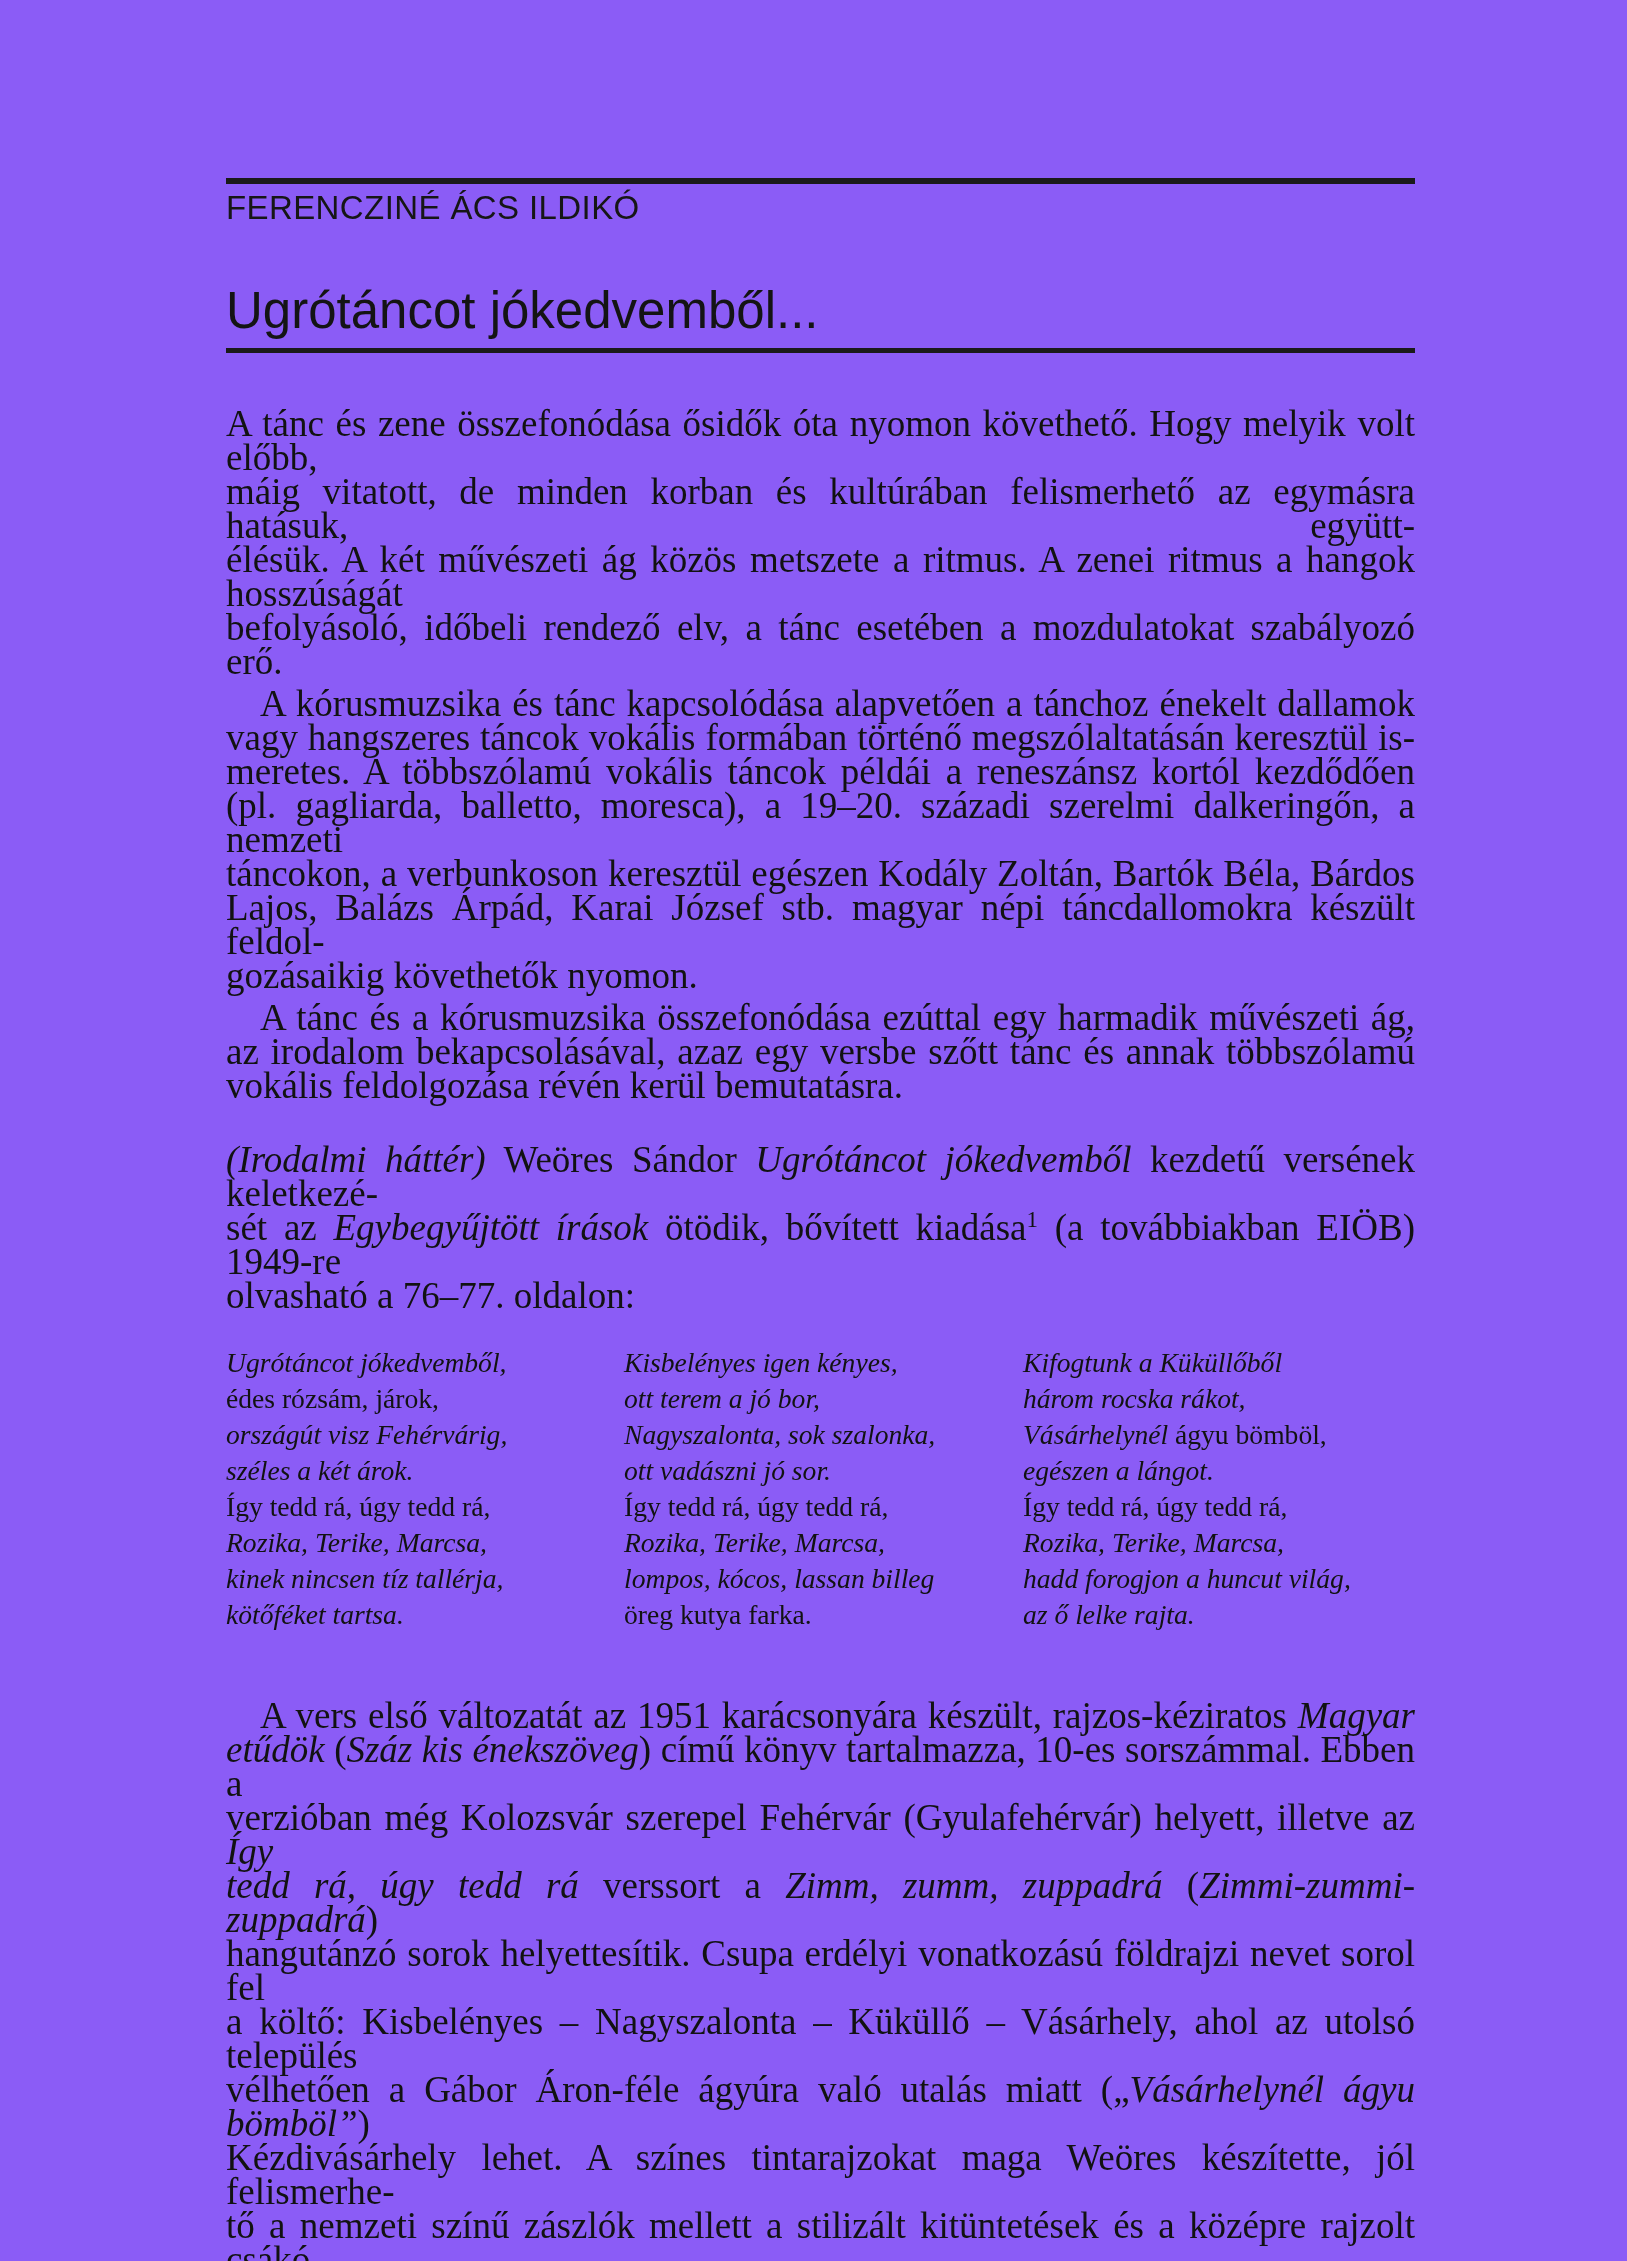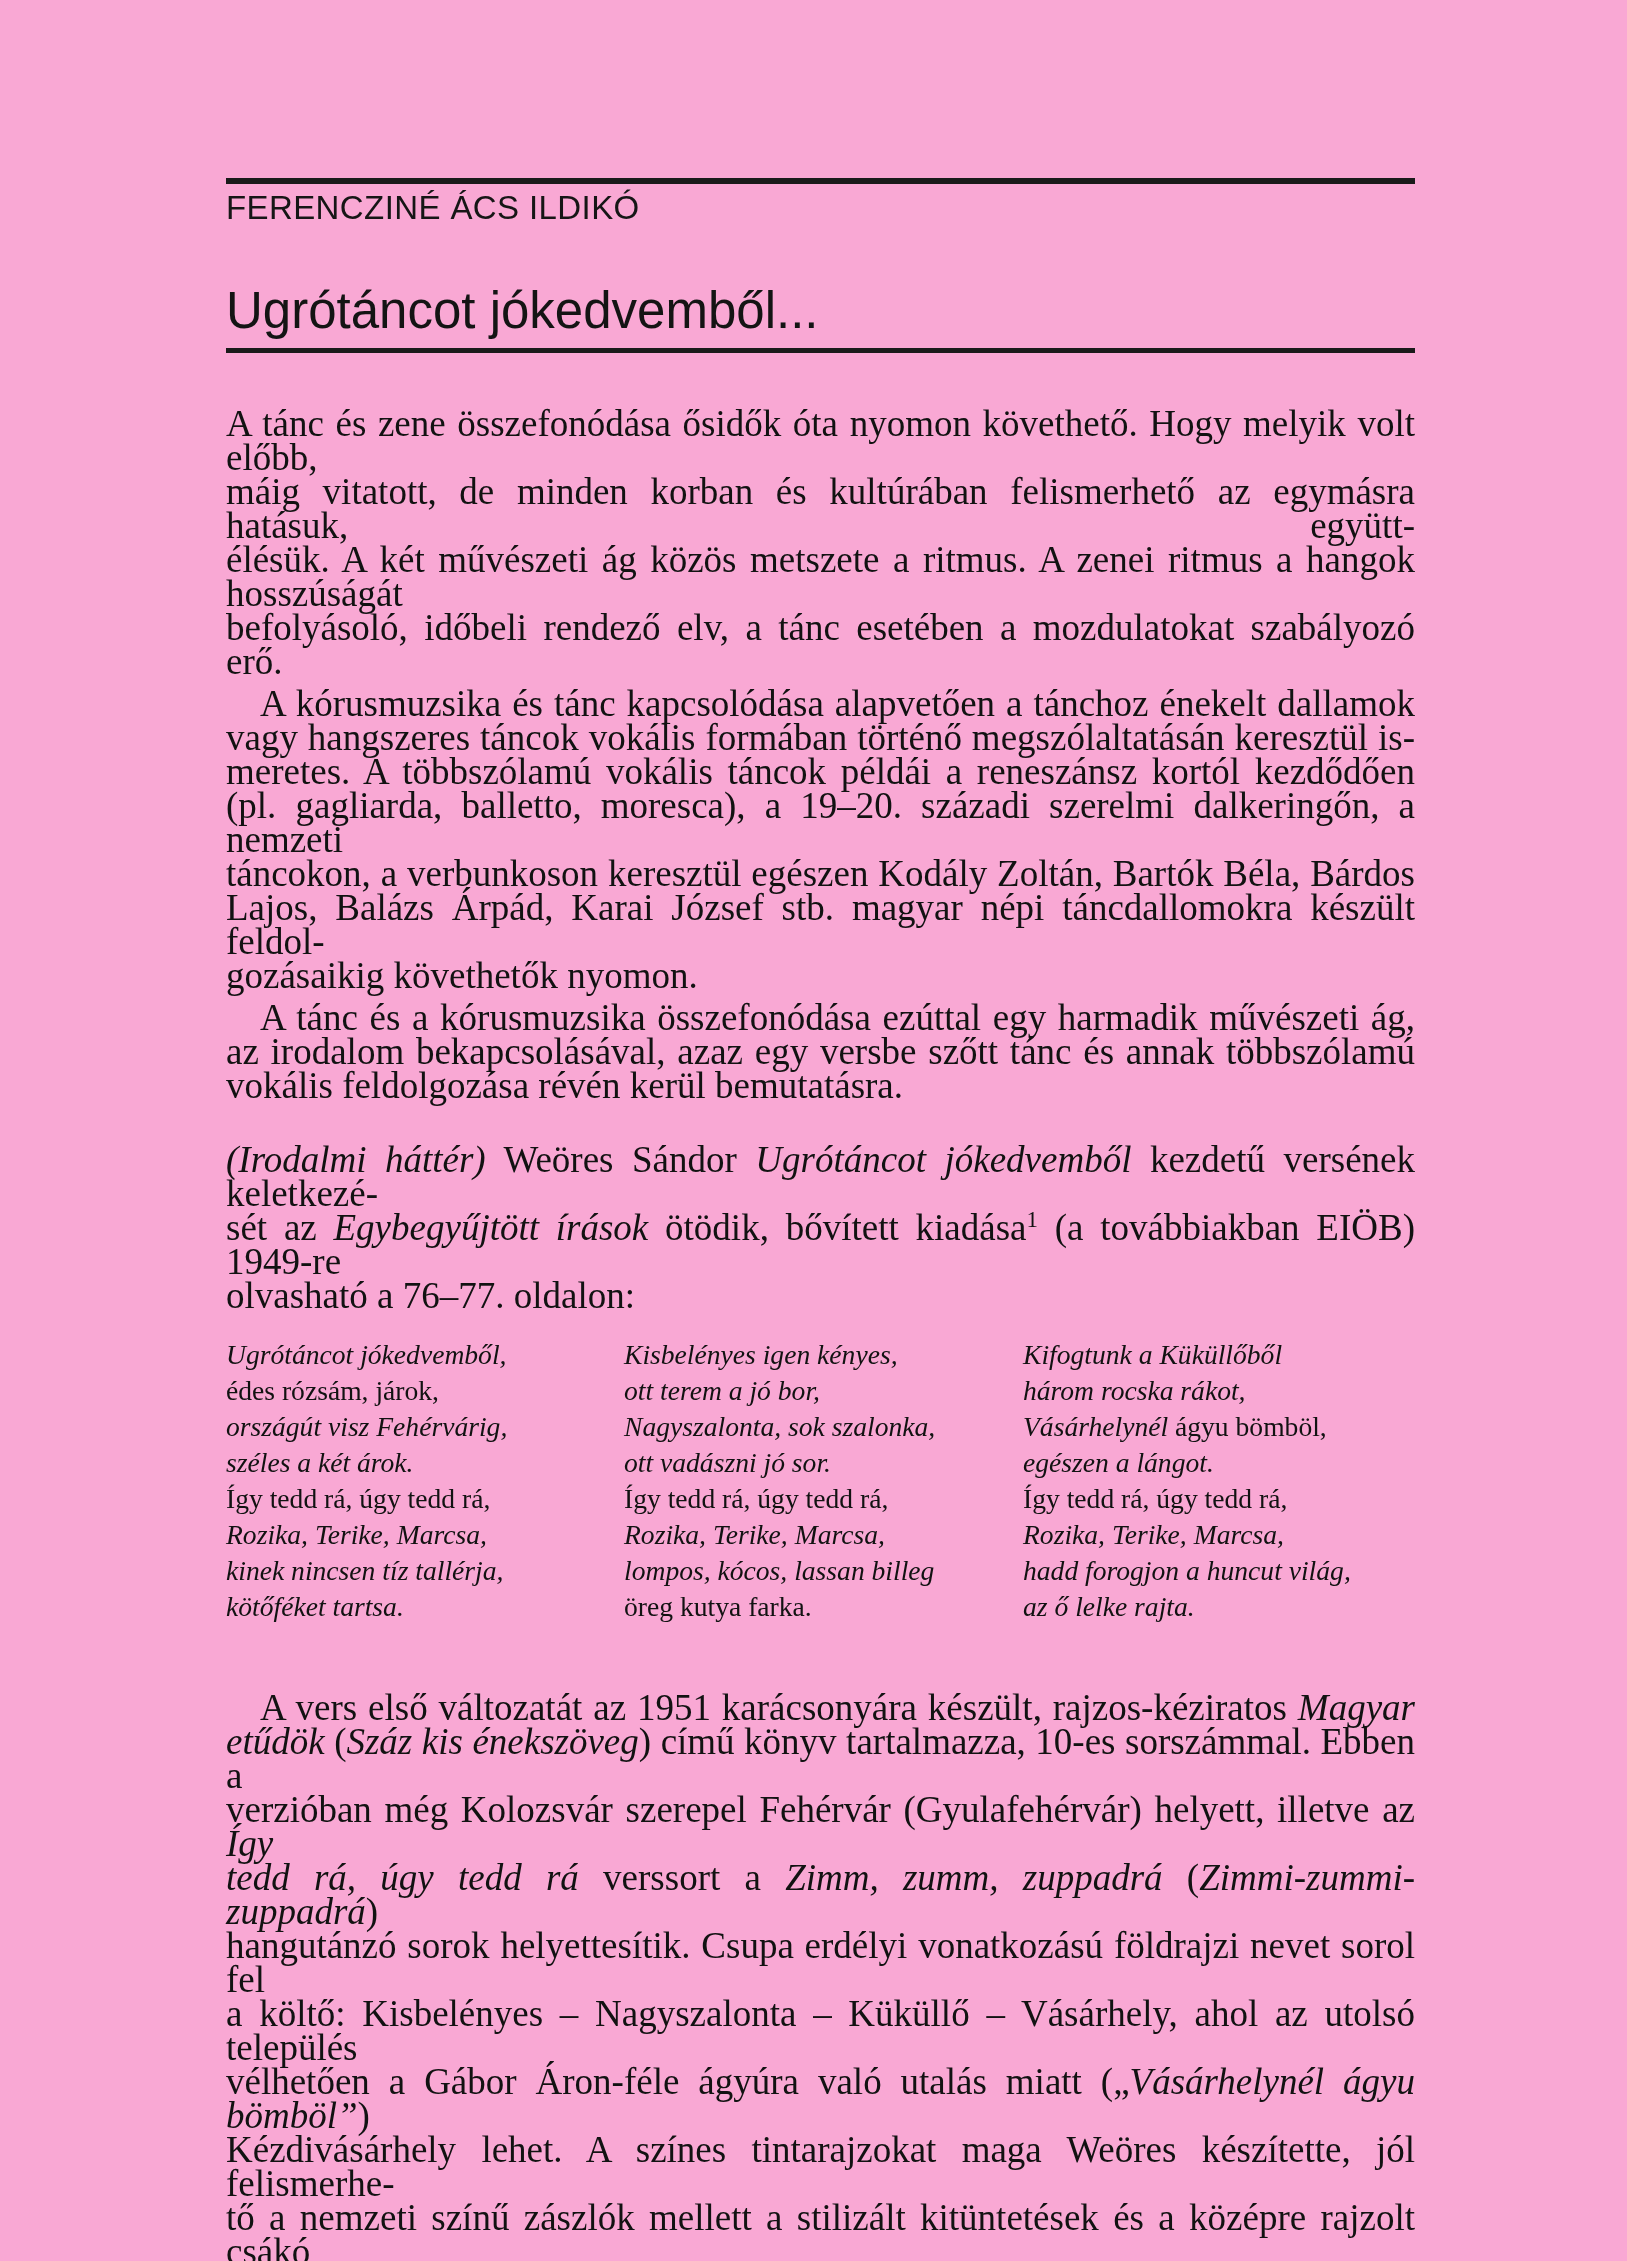--- a/index.html
+++ b/index.html
@@ -1,20 +1,20 @@
 <!DOCTYPE html>
 <html lang="hu" style="font-size:12.3px"><head>
 <meta charset="utf-8">
 <style>
   html, body { margin: 0; padding: 0; background: #e8e8e8; }
   .page {
     position: relative;
     width: 1628px;
     height: 2261px;
-    background: #f9a8d4;
+    background: #8b5cf6;
     color: #121212;
     overflow: hidden;
     font-family: "Liberation Serif", serif;
   }
   .content {
     position: absolute;
     left: 226px;
     top: 0;
     width: 1189px;
   }
@@ -48,21 +48,21 @@
   .para .line {
     text-align: justify;
     text-align-last: justify;
   }
   .para .line.last { text-align-last: left; }
   .para.indent .line:first-child { text-indent: 34px; }
   .it { font-style: italic; }
   sup { font-size: 62%; line-height: 0; vertical-align: super; }
   .verse {
     position: relative;
-    margin-top: 24px;
+    margin-top: 32px;
     height: 285px;
   }
   .verse .col { position: absolute; top: 0; width: 387px; }
   .verse .col:nth-child(1) { left: 0; }
   .verse .col:nth-child(2) { left: 398px; }
   .verse .col:nth-child(3) { left: 797px; }
   .verse .vline { font-size: 27.6px; line-height: 36px; white-space: nowrap; }
 </style>
 </head>
 <body>

